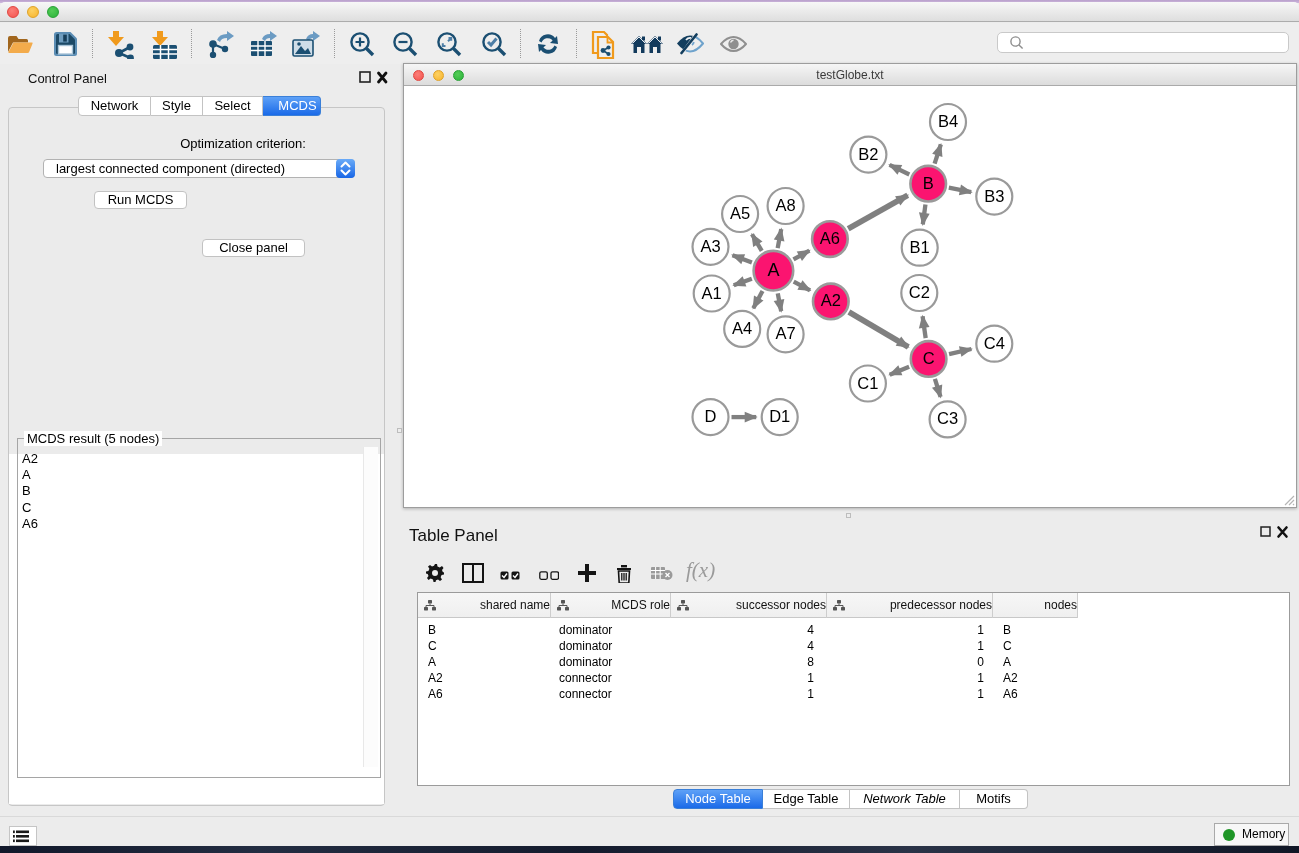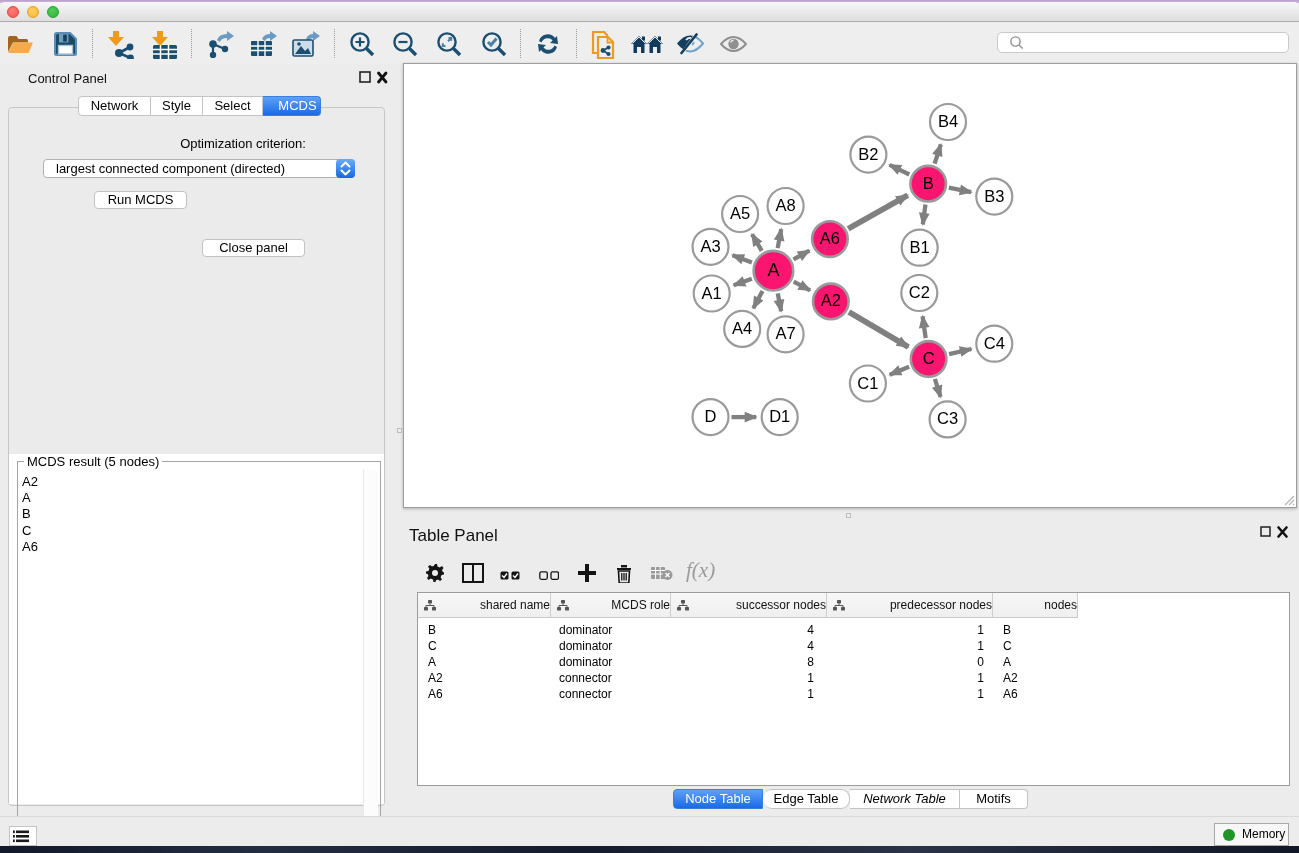--- a/index.html
+++ b/index.html
@@ -28,21 +28,21 @@
 #cp-tabs { left:78px; top:96px; height:20px; z-index:5; }
 .tab { position:absolute; top:0; height:20px; border:1px solid #c3c3c3; background:#fff; font-size:13px; color:#000; text-align:center; line-height:18px; }
 .tab.sel { background:linear-gradient(#5ea1f7,#1a6ae8); color:#fff; border-color:#3a7fd8; }
 #cp-box { left:8px; top:107px; width:377px; height:699px; border:1px solid #c6c6c6; border-radius:4px; background:#ebebeb; }
 #opt-label { left:0; top:136px; width:396px; text-align:center; font-size:13px; color:#000;margin-left:45px; }
 #opt-select { left:43px; top:159px; width:312px; height:19px; background:#fff; border:1px solid #b2b2b2; border-radius:4px; font-size:13px; color:#000; }
 #opt-select .txt { position:absolute; left:12px; top:1px; }
 #opt-select .step { position:absolute; right:-1px; top:-1px; width:19px; height:19px; border-radius:4px; background:linear-gradient(#6aabf8,#1866e6); }
 .btn { position:absolute; height:18px; background:#fff; border:1px solid #c2c2c2; border-radius:4px; font-size:13px; color:#000; text-align:center; line-height:16px; }
 #result-white { left:9px; top:454px; width:375px; height:350px; background:#fff; }
-#fieldset { left:17px; top:461px; width:364px; height:379px; border:1px solid #a5a5a5; }
+#fieldset { left:17px; top:438px; width:364px; height:340px; border:1px solid #a5a5a5; }
 #fieldset .legend { position:absolute; left:6px; top:-8px; background:#fff; padding:0 3px; font-size:13px; color:#000; }
 #mlist { position:absolute; left:4px; top:12px; font-size:13px; color:#000; line-height:16.2px; }
 #mscroll { position:absolute; right:2px; top:8px; bottom:10px; width:15px; background:#fcfcfc; border-left:1px solid #e8e8e8; }
 
 
 #netwin { left:403px; top:63px; width:894px; height:445px; background:#fff; border:1px solid #9d9d9d; box-shadow:0 1px 3px rgba(0,0,0,0.25); }
 #netwin .tbar { position:absolute; left:0; top:0; right:0; height:22px; background:linear-gradient(#f6f6f6,#dcdcdc); border-bottom:1px solid #aaa; }
 #netwin .title { position:absolute; left:0; right:0; top:4px; text-align:center; font-size:12px; color:#3a3a3a; }
 
 
@@ -254,20 +254,26 @@
 <div class="btn" style="left:94px;top:191px;width:93px;">Run MCDS</div>
 <div class="btn" style="left:202px;top:191px;width:103px;margin-top:48px;">Close panel</div>
 <div class="abs" id="result-white"></div>
 <div class="abs" id="fieldset">
   <div class="legend">MCDS result (5 nodes)</div>
   <div id="mlist">A2<br>A<br>B<br>C<br>A6</div>
   <div id="mscroll"></div>
 </div>
 
 <div class="abs" id="netwin">
+  <div class="tbar">
+    <div class="tl" style="left:9px;top:6px;width:11px;height:11px;background:radial-gradient(circle at 40% 35%,#fb7e78,#f4534e);border:1px solid #e14640;"></div>
+    <div class="tl" style="left:29px;top:6px;width:11px;height:11px;background:radial-gradient(circle at 40% 35%,#fdd163,#f7b42c);border:1px solid #e0a226;"></div>
+    <div class="tl" style="left:49px;top:6px;width:11px;height:11px;background:radial-gradient(circle at 40% 35%,#54cc57,#2bb33a);border:1px solid #28a135;"></div>
+    <div class="title">testGlobe.txt</div>
+  </div>
   <div id="graph-host" style="position:absolute;left:0;top:22px;"><svg width="892" height="421" viewBox="0 0 892 421">
         <defs>
           <marker id="arr" markerUnits="userSpaceOnUse" markerWidth="16" markerHeight="13" refX="12" refY="6" orient="auto">
             <path d="M0.5 0.6 L13.5 6 L0.5 11.4 Z" fill="#808080"></path>
           </marker>
         </defs>
         <line x1="347.825879375252" y1="192.6722844448015" x2="329.7431232470251" y2="199.35440502378975" stroke="#808080" stroke-width="4.3" marker-end="url(#arr)"></line>
         <line x1="347.8997506533362" y1="176.53058888099739" x2="328.4676460715913" y2="169.147007012894" stroke="#808080" stroke-width="4.3" marker-end="url(#arr)"></line>
         <line x1="357.7522973447551" y1="164.86742520863712" x2="348.0009135825328" y2="148.26371772160988" stroke="#808080" stroke-width="4.3" marker-end="url(#arr)"></line>
         <line x1="373.66183490724393" y1="162.09830176240297" x2="377.245516507816" y2="143.09303950363176" stroke="#808080" stroke-width="4.3" marker-end="url(#arr)"></line>
@@ -445,21 +451,21 @@
       <div class="trow" style="left:585px;top:77px;">A2</div>
       <div class="trow" style="left:10px;top:93px;">A6</div>
       <div class="trow" style="left:141px;top:93px;">connector</div>
       <div class="trow" style="left:330px;top:93px;width:66px;text-align:right;">1</div>
       <div class="trow" style="left:500px;top:93px;width:66px;text-align:right;">1</div>
       <div class="trow" style="left:585px;top:93px;">A6</div>
     </div>
 </div>
 <div class="abs" id="tp-tabs">
     <div class="tab sel" style="left:673px;width:90px;border-radius:4px 0 0 4px;">Node Table</div>
-    <div class="tab" style="left:763px;width:87px;border-left:none;border-radius:9px;">Edge Table</div>
+    <div class="tab" style="left:763px;width:87px;border-left:none;">Edge Table</div>
     <div class="tab" style="left:850px;width:110px;border-left:none;font-style:italic;">Network Table</div>
     <div class="tab" style="left:960px;width:68px;border-left:none;border-radius:0 4px 4px 0;">Motifs</div>
   </div>
 
 <div class="abs" id="statusbar">
   <div id="listbtn"><svg width="26" height="18" viewBox="0 0 26 18">
         <g fill="#1a1a1a">
           <rect x="6" y="3.5" width="13" height="2.6"></rect>
           <rect x="6" y="8" width="13" height="2.6"></rect>
           <rect x="6" y="12.5" width="13" height="2.6"></rect>

